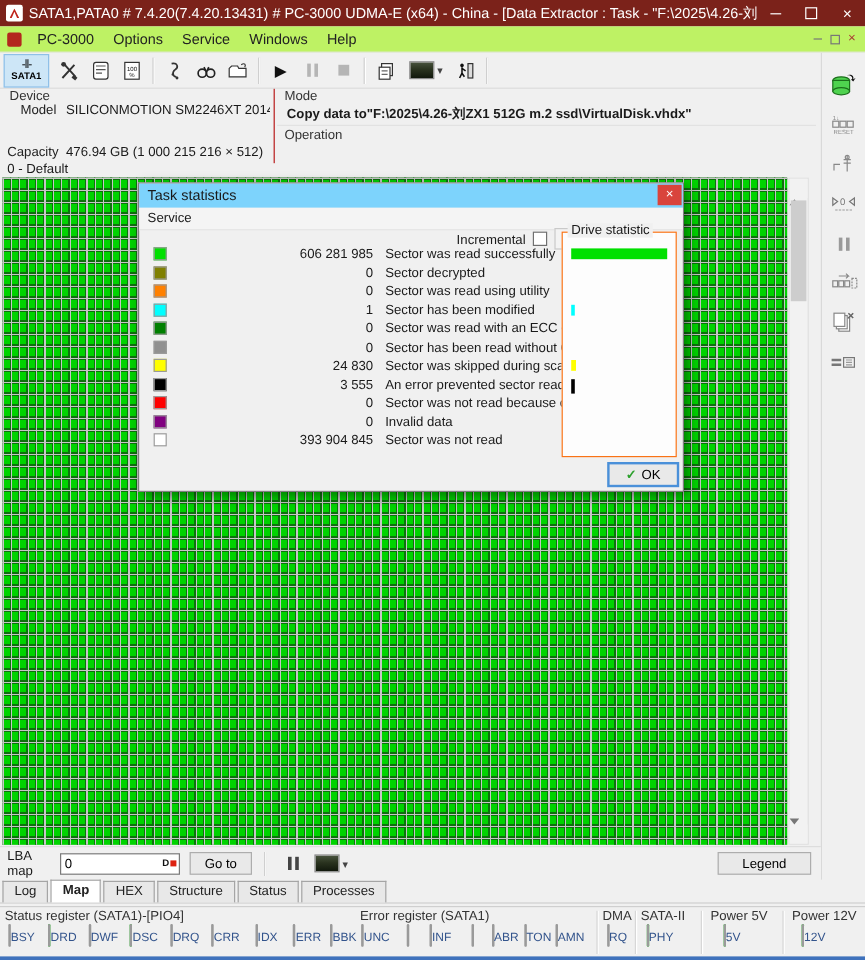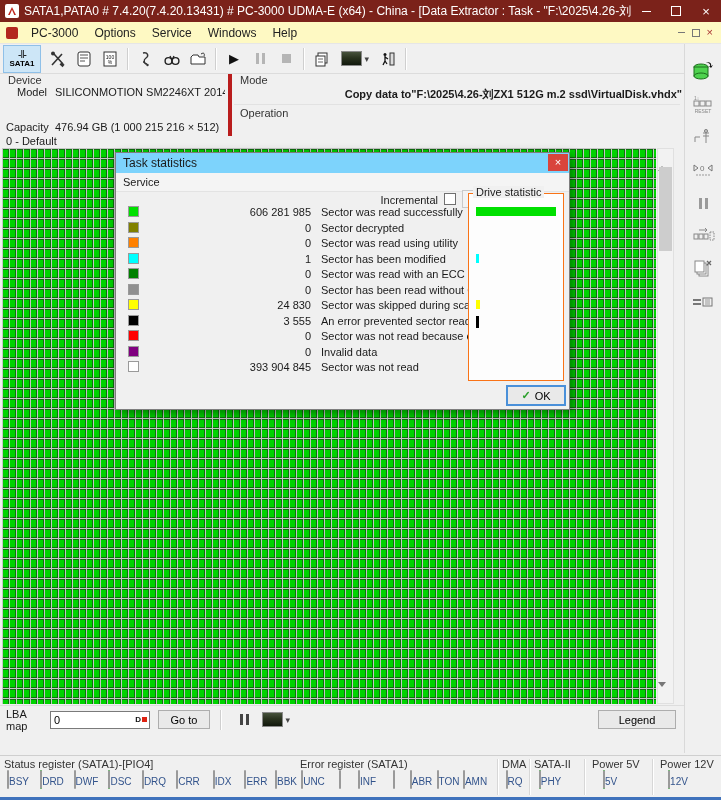--- a/index.html
+++ b/index.html
@@ -11,21 +11,21 @@
   .app-logo{width:14px;height:14px;margin:0 5px;background:#fff;border-radius:2px;position:relative;flex:0 0 auto;}
   .app-logo:before{content:"";position:absolute;left:3px;top:3px;width:8px;height:8px;background:#c0261c;
                    clip-path:polygon(0 100%,50% 0,100% 100%,78% 100%,50% 35%,22% 100%);}
   .title-text{flex:1;white-space:nowrap;overflow:hidden;text-overflow:clip;}
   .win-controls{display:flex;flex:0 0 auto;height:22px;}
   .wc{width:30px;height:22px;display:flex;align-items:center;justify-content:center;color:#fff;}
   .wc .bar{width:9px;height:1px;background:#fff;}
   .wc .box{width:8px;height:8px;border:1px solid #fff;}
   .wc .x{font-size:13px;line-height:13px;}
   
-  .menubar{position:absolute;left:0;top:22px;width:721px;height:21px;background:#fef9c3;border-bottom:1px solid #e6e6e6;
+  .menubar{position:absolute;left:0;top:22px;width:721px;height:21px;background:#bef264;border-bottom:1px solid #e6e6e6;
            display:flex;align-items:center;font-size:12px;color:#222;}
   .menu-appicon{width:12px;height:12px;background:#b3271e;margin:0 5px 0 6px;border-radius:2px;flex:0 0 auto;}
   .menu-item{padding:0 8px;height:21px;display:flex;align-items:center;}
   .mdi-controls{margin-left:auto;display:flex;align-items:center;gap:7px;padding-right:8px;color:#777;}
   .mdi-controls .bar{width:7px;height:1px;background:#777;}
   .mdi-controls .box{width:6px;height:6px;border:1px solid #777;}
   .mdi-controls .x{font-size:11px;line-height:11px;color:#a33;}
   
   .toolbar{position:absolute;left:0;top:44px;width:684px;height:30px;background:#f0f0f0;border-bottom:1px solid #dcdcdc;
            display:flex;align-items:center;padding-left:3px;box-sizing:border-box;}
@@ -45,21 +45,21 @@
   .mapview-btn{display:flex;align-items:center;width:40px;height:22px;justify-content:center;background:transparent;border:0;}
   
   .right-toolbar{position:absolute;left:684px;top:44px;width:37px;height:709px;background:#f0f0f0;
                  border-left:1px solid #d9d9d9;display:flex;flex-direction:column;align-items:center;
                  padding-top:14px;box-sizing:border-box;gap:7px;}
   .rbtn{width:30px;height:26px;display:flex;flex-direction:column;align-items:center;justify-content:center;background:transparent;border:0;padding:0;color:#555;}
   .rbtn .tiny{font-size:5px;color:#888;line-height:5px;}
   
   .panel{position:absolute;top:74px;height:62px;font-size:11px;box-sizing:border-box;}
   .panel-device{left:0;width:228px;}
-  .panel-mode{left:228px;width:456px;border-left:4px solid #b91c1c;text-align:right;}
+  .panel-mode{left:228px;width:456px;border-left:1px solid #b91c1c;}
   .pcap{position:absolute;left:8px;top:0;color:#333;}
   .drow-label{position:absolute;left:6px;width:41px;text-align:right;color:#222;}
   .drow-value{position:absolute;left:55px;width:170px;white-space:nowrap;overflow:hidden;}
   .mode-value{position:absolute;left:10px;top:13px;width:440px;font-weight:bold;white-space:nowrap;overflow:hidden;}
   .op-sep{position:absolute;left:2px;right:4px;top:30px;border-top:1px solid #e2e2e2;}
   .op-label{position:absolute;left:8px;top:33px;color:#333;}
   
   .map-label{position:absolute;left:6px;top:135px;font-size:11px;}
   .map{position:absolute;left:2px;top:148px;width:654px;height:556px;
     background-color:var(--map-gap,#c6c6c6);
@@ -455,20 +455,28 @@
         <i></i>
         <i></i>
       </button>
     <button class="mapview-btn">
       <span class="map-thumb"></span>
       <span class="dd-arrow">▾</span>
     </button>
     <button class="btn legend-btn">Legend</button>
   </div>
 
+  <div class="tab-row">
+    <span class="tab">Log</span>
+    <span class="tab active">Map</span>
+    <span class="tab">HEX</span>
+    <span class="tab">Structure</span>
+    <span class="tab">Status</span>
+    <span class="tab">Processes</span>
+  </div>
 
   <div class="status-bar">
     <span class="sb-header" style="left:4px;">Status register (SATA1)-[PIO4]</span>
     <span class="led-col" style="left:4px;"><span class="led" style="background: rgb(201, 201, 201);"></span><span class="led-label">BSY</span></span>
     <span class="led-col" style="left:38px;"><span class="led" style="background: rgb(47, 211, 47);"></span><span class="led-label">DRD</span></span>
     <span class="led-col" style="left:72px;"><span class="led" style="background: rgb(201, 201, 201);"></span><span class="led-label">DWF</span></span>
     <span class="led-col" style="left:106px;"><span class="led" style="background: rgb(47, 211, 47);"></span><span class="led-label">DSC</span></span>
     <span class="led-col" style="left:140px;"><span class="led" style="background: rgb(201, 201, 201);"></span><span class="led-label">DRQ</span></span>
     <span class="led-col" style="left:174px;"><span class="led" style="background: rgb(201, 201, 201);"></span><span class="led-label">CRR</span></span>
     <span class="led-col" style="left:208px;"><span class="led" style="background: rgb(201, 201, 201);"></span><span class="led-label">IDX</span></span>

